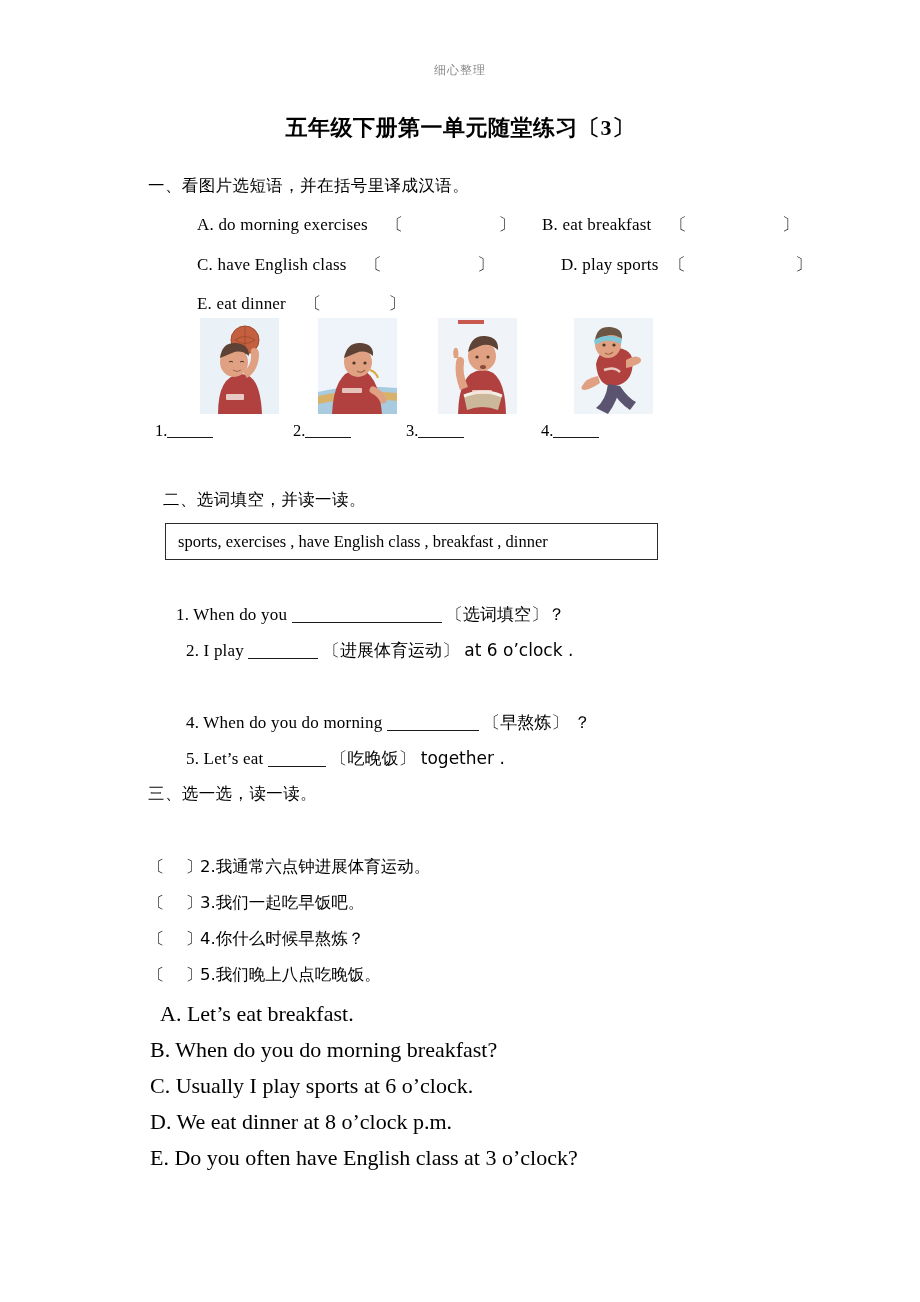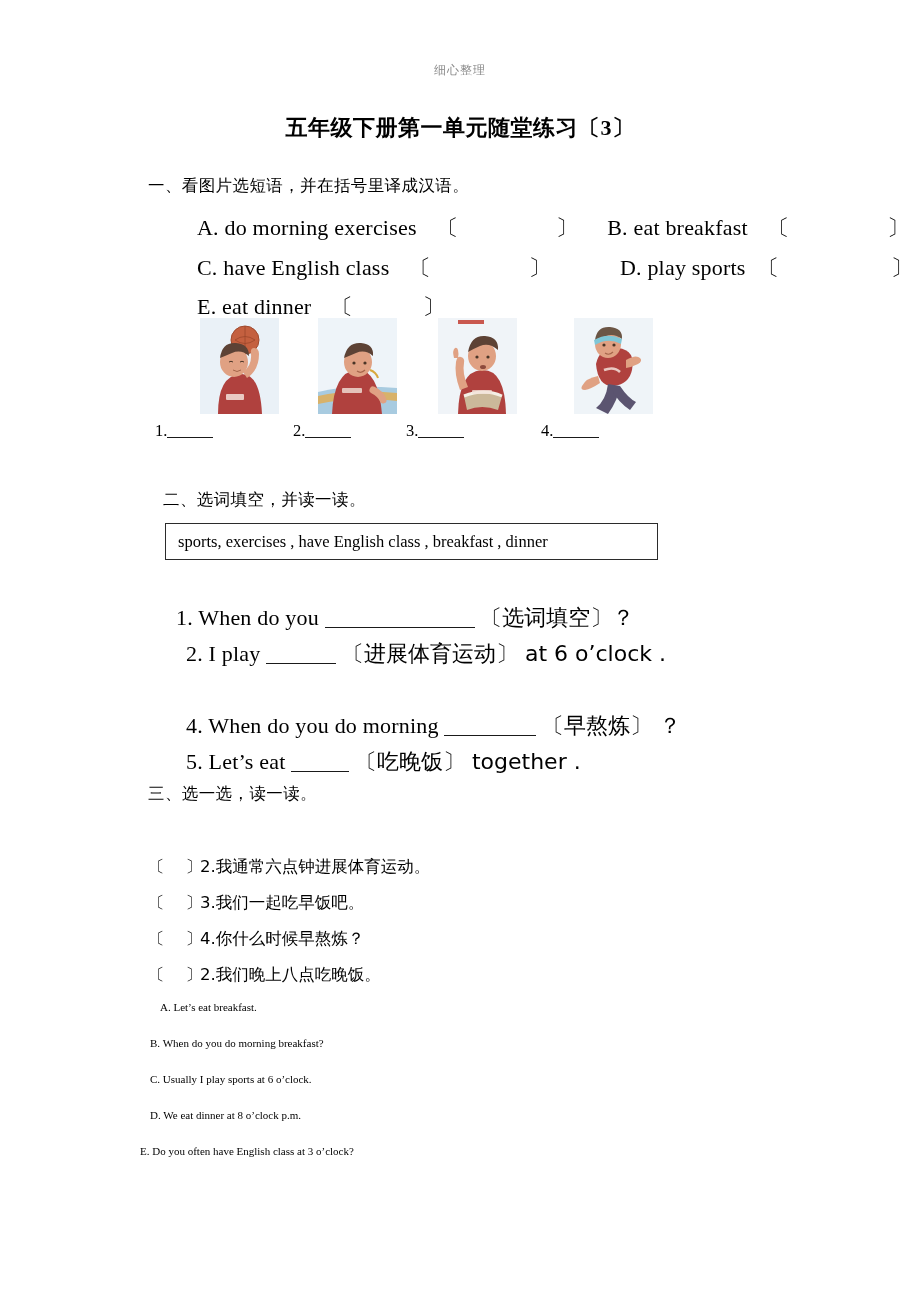--- a/index.html
+++ b/index.html
@@ -60,21 +60,21 @@
   .sec-heading {
     position: absolute;
     font-size: 16.5px;
     letter-spacing: 0.4px;
     white-space: nowrap;
     font-family: "DejaVu Sans", "Liberation Serif", serif;
   }
 
   .line {
     position: absolute;
-    font-size: 22px;
+    font-size: 17px;
     white-space: nowrap;
     letter-spacing: 0.2px;
   }
 
   .paren {
     display: inline-block;
     letter-spacing: 0;
     font-family: "DejaVu Sans", "Liberation Serif", serif;
   }
 
@@ -170,21 +170,21 @@
     font-family: "DejaVu Sans", "Liberation Serif", serif;
   }
   .match-row .brk {
     display: inline-block;
     width: 52px;
     font-family: "DejaVu Sans", sans-serif;
   }
 
   .opt-row {
     position: absolute;
-    font-size: 11px;
+    font-size: 22px;
     white-space: nowrap;
   }
 </style>
 </head>
 <body>
 
 <div class="page">
 
   <div class="doc-header">细心整理</div>
 
@@ -359,23 +359,23 @@
 
     <div class="match-row" style="top:880px;">
       <span class="brk"><span>〔</span>&nbsp;&nbsp;&nbsp;&nbsp;<span>〕</span></span><span>3.我们一起吃早饭吧。</span>
     </div>
 
     <div class="match-row" style="top:916px;">
       <span class="brk"><span>〔</span>&nbsp;&nbsp;&nbsp;&nbsp;<span>〕</span></span><span>4.你什么时候早熬炼？</span>
     </div>
 
     <div class="match-row" style="top:952px;">
-      <span class="brk"><span>〔</span>&nbsp;&nbsp;&nbsp;&nbsp;<span>〕</span></span><span>2.我们晚上八点吃晚饭。</span>
+      <span class="brk"><span>〔</span>&nbsp;&nbsp;&nbsp;&nbsp;<span>〕</span></span><span>5.我们晚上八点吃晚饭。</span>
     </div>
 
     <div class="opt-row" style="left:160px; top:989px;">A. Let’s eat breakfast.</div>
     <div class="opt-row" style="left:150px; top:1025px;">B. When do you do morning breakfast?</div>
     <div class="opt-row" style="left:150px; top:1061px;">C. Usually I play sports at 6 o’clock.</div>
     <div class="opt-row" style="left:150px; top:1097px;">D. We eat dinner at 8 o’clock p.m.</div>
-    <div class="opt-row" style="left:140px; top:1133px;">E. Do you often have English class at 3 o’clock?</div>
+    <div class="opt-row" style="left:150px; top:1133px;">E. Do you often have English class at 3 o’clock?</div>
 
   </div>
 </div>
 
 </body></html>

